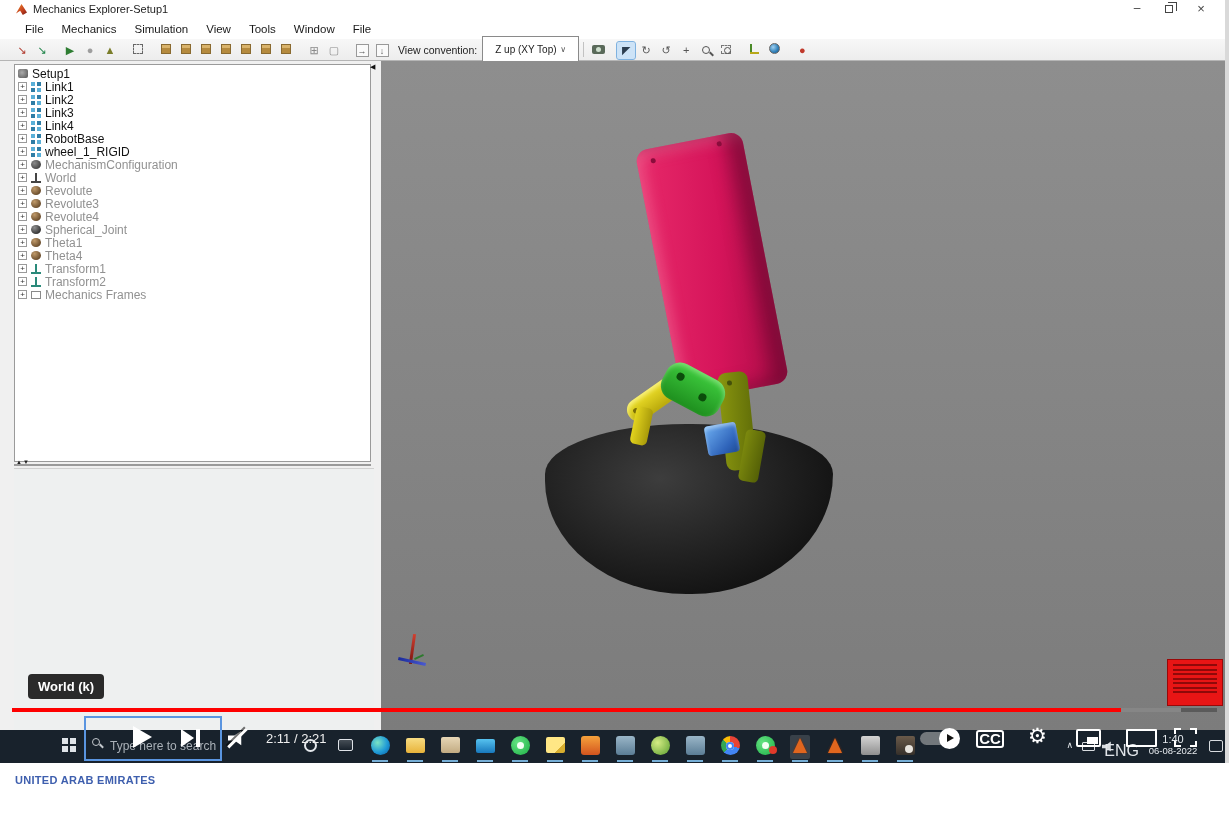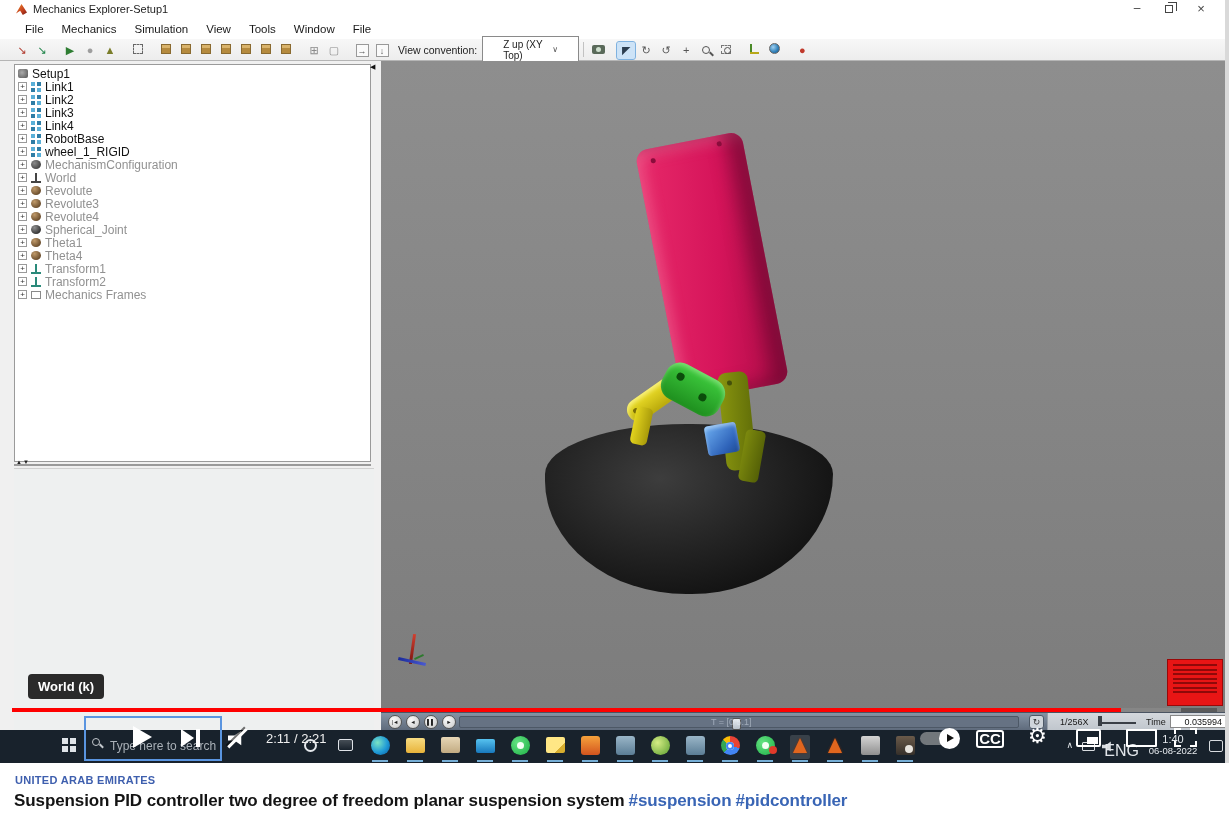--- a/index.html
+++ b/index.html
@@ -31,21 +31,21 @@
   .ico-boxed { border:1px solid #999; font-size:9px; color:#555; width:13px; height:13px; display:inline-flex; align-items:center; justify-content:center; background:#fafafa; }
   .ico-cam { width:13px; height:9px; background:#5a6a5a; border-radius:2px; position:relative; }
   .ico-cam::after { content:""; position:absolute; left:4px; top:2px; width:5px; height:5px; border-radius:50%; background:#cfe0cf; }
   .ico-mag { width:8px; height:8px; border:1.5px solid #555; border-radius:50%; position:relative; }
   .ico-mag::after { content:""; position:absolute; left:6px; top:6px; width:5px; height:2px; background:#555; transform:rotate(45deg); }
   .ico-magbox { width:10px; height:9px; border:1px dashed #777; position:relative; }
   .ico-magbox::after { content:""; position:absolute; left:2px; top:1px; width:5px; height:5px; border:1.5px solid #555; border-radius:50%; }
   .ico-axes { width:11px; height:11px; background:linear-gradient(#b8a818,#b8a818) 1px 9px/9px 2px no-repeat, linear-gradient(#4a8a28,#4a8a28) 1px 1px/2px 9px no-repeat; }
   .ico-globe { width:11px; height:11px; border-radius:50%; background:radial-gradient(circle at 35% 35%,#9fd0f0,#2f7fb8 60%,#1c5a8a); border:1px solid #666; }
   #vc-label { font-size:10.5px; color:#222; margin:0 5px 0 6px; }
-  #vc-select { width:97px; height:28px; background:#fff; border:1px solid #8a8a8a; font-size:10px; color:#222; display:flex; align-items:center; justify-content:space-between; padding:0 20px; }
+  #vc-select { width:97px; height:28px; background:#fff; border:1px solid #8a8a8a; font-size:10px; color:#222; display:flex; align-items:center; justify-content:space-between; padding:0 12px; }
   #vc-select .chev { font-size:8px; color:#555; }
 
   
   #mw-main { position:absolute; left:0; top:61px; width:1229px; height:669px; }
   #left-col { position:absolute; left:0; top:0; width:381px; height:669px; background:#f0f0f0; }
   #tree-box { position:absolute; left:14px; top:3px; width:357px; height:398px; background:#fff; border:1px solid #9a9a9a; overflow:hidden; padding:2px 0 0 3px; }
   .trow { display:flex; align-items:center; height:13px; gap:4px; }
   .texp { width:9px; height:9px; border:1px solid #9a9a9a; background:#fff; font-size:8px; line-height:7px; text-align:center; color:#333; flex:0 0 9px; }
   .tic { width:10px; height:10px; flex:0 0 10px; position:relative; }
   .tlabel { font-size:12px; color:#111; white-space:nowrap; }
@@ -381,38 +381,20 @@
         <div id="watermark">
           <div class="wline"></div>
             <div class="wline"></div>
             <div class="wline"></div>
           <div class="wline"></div>
             <div class="wline"></div>
             <div class="wline"></div>
             <div class="wline"></div>
         </div>
 
-        <div id="simbar">
-          <div class="sbtn" style="left:7px">|◄</div>
-          <div class="sbtn" style="left:25px">◄</div>
-          <div class="sbtn" style="left:43px">▌▌</div>
-          <div class="sbtn" style="left:61px">►</div>
-          <div id="sim-track">
-            <div id="sim-thumb"></div>
-          </div>
-          <div id="sim-range">T = [0 5.1]</div>
-          <div id="sim-loop">↻</div>
-          <div id="sim-right">
-            <span id="sim-speed">1/256X</span>
-            <span id="sim-mini-thumb"></span>
-            <span id="sim-mini-track"></span>
-            <span id="sim-time-label">Time</span>
-            <span id="sim-time-box">0.035994</span>
-          </div>
-        </div>
       </div>
     </div>
   </div>
 
   <div id="taskbar">
     <div id="start"></div>
     <div id="search-mag"></div>
     <div id="search-text">Type here to search</div>
     <div id="tb-icons">
         <div class="tbi">
@@ -527,16 +509,13 @@
       <i class="c1"></i>
         <i class="c2"></i>
         <i class="c3"></i>
         <i class="c4"></i>
     </div>
   </div>
 </div>
 
 <div id="footer">
   <div id="channel">UNITED ARAB EMIRATES</div>
-  <div id="vtitle">
-    <span>Suspension PID controller two degree of freedom planar suspension system</span><span id="vtags"><span class="tag">#suspension</span><span class="tag">#pidcontroller</span></span>
-  </div>
 </div>
 
 </body></html>

